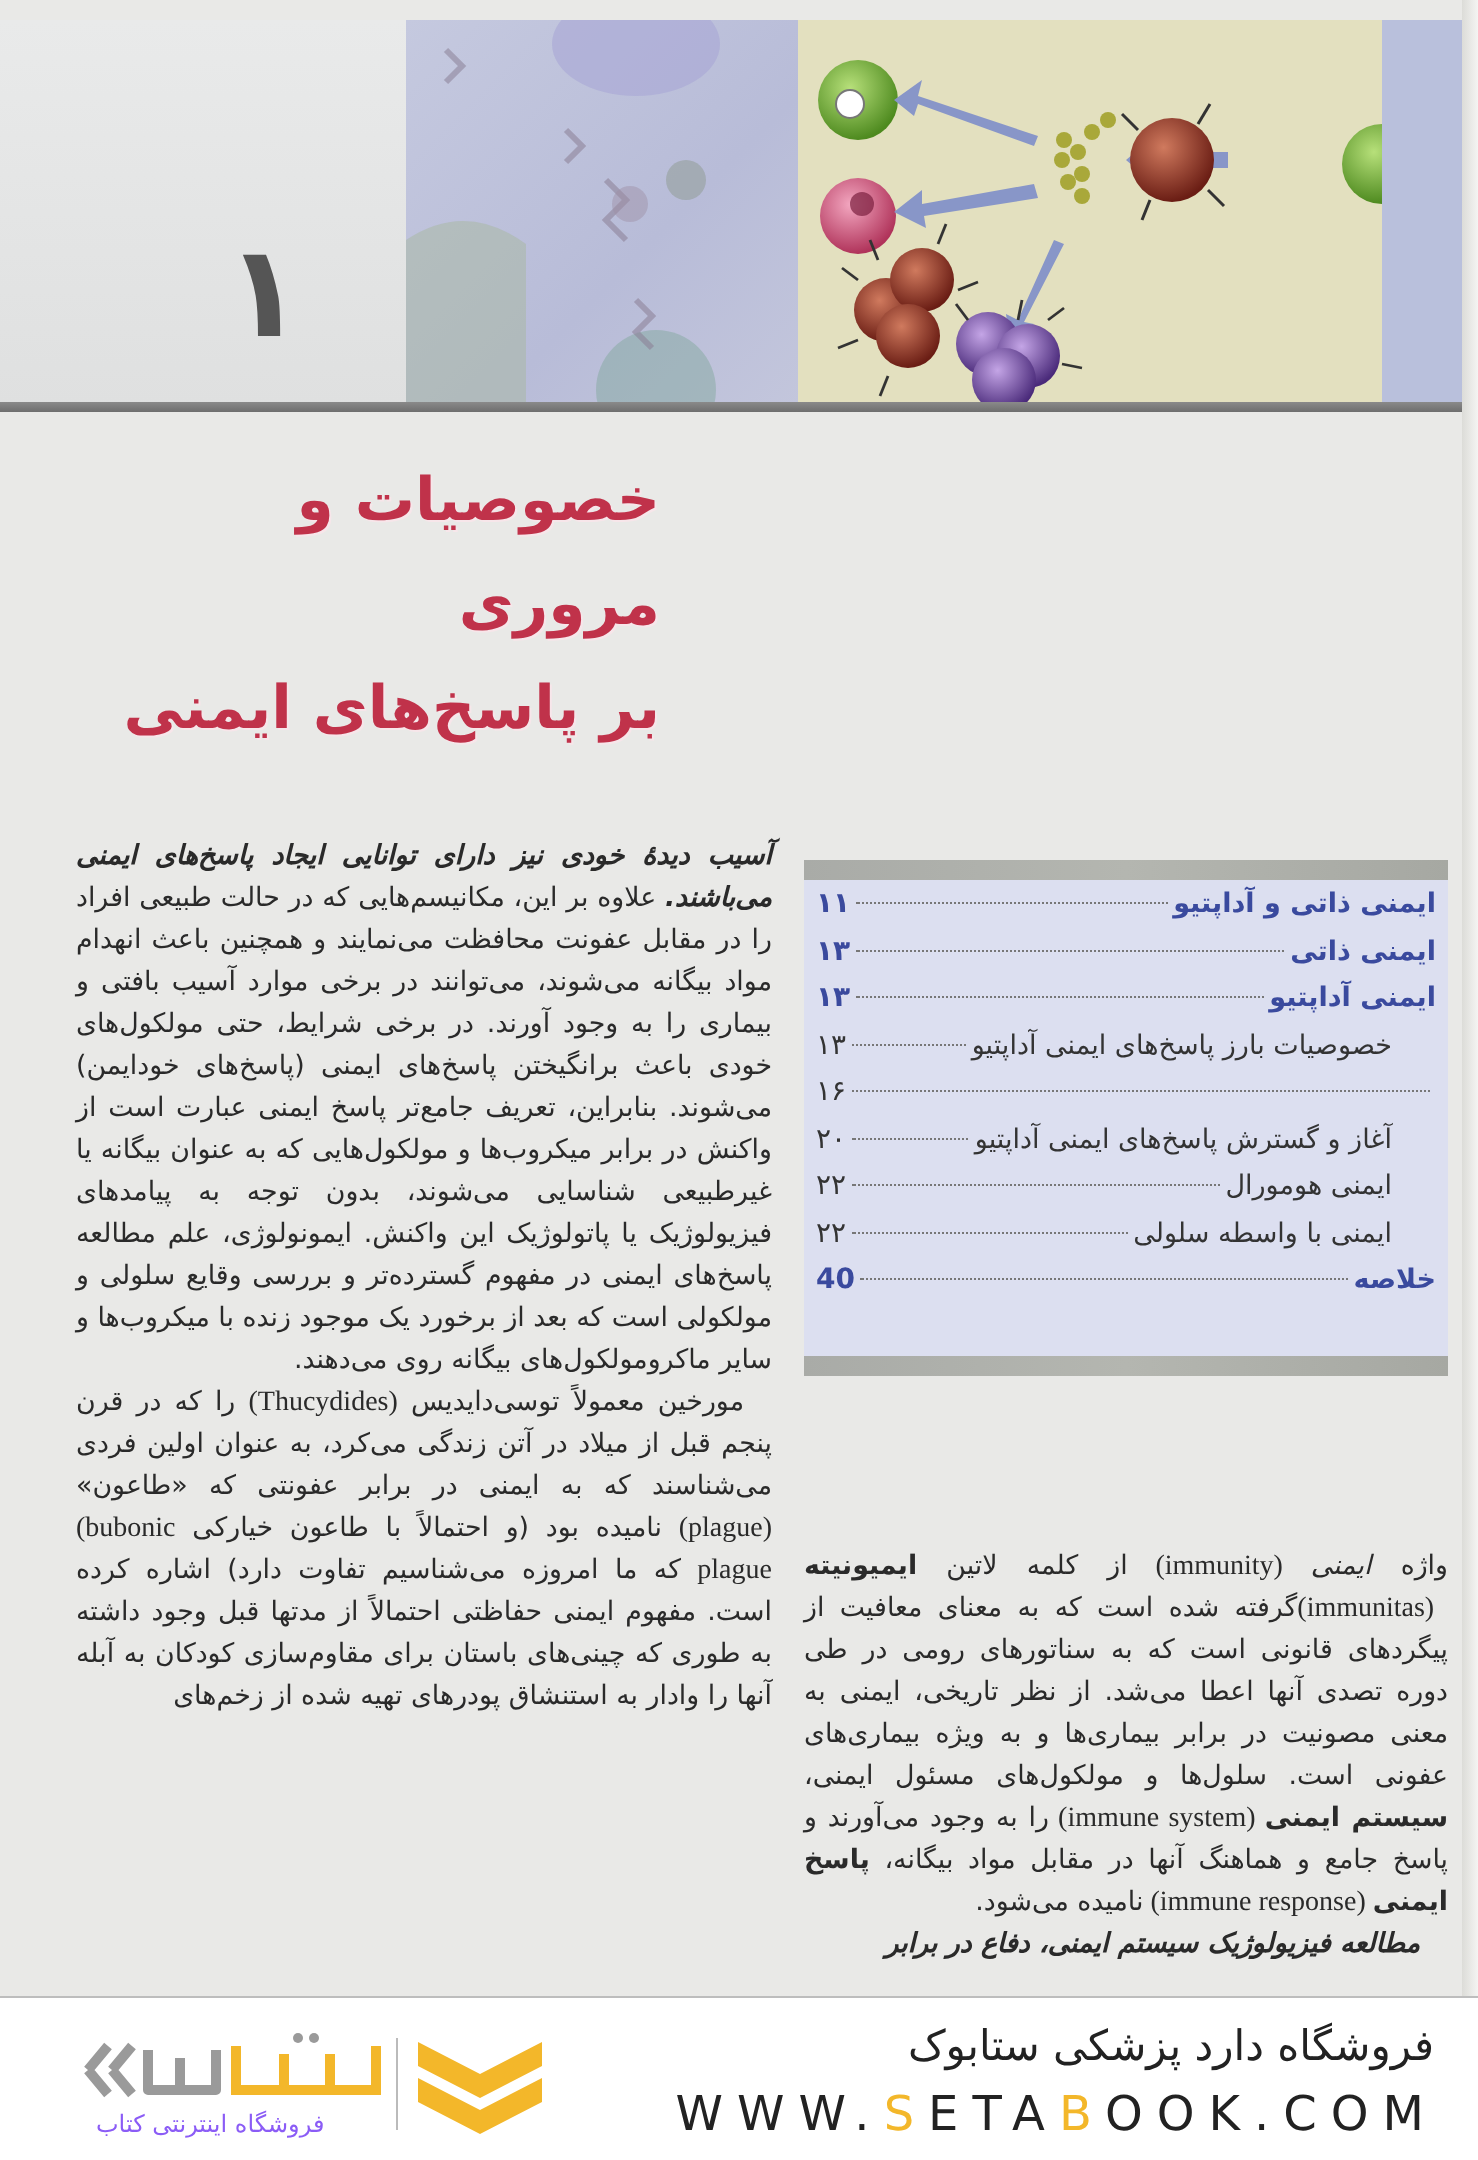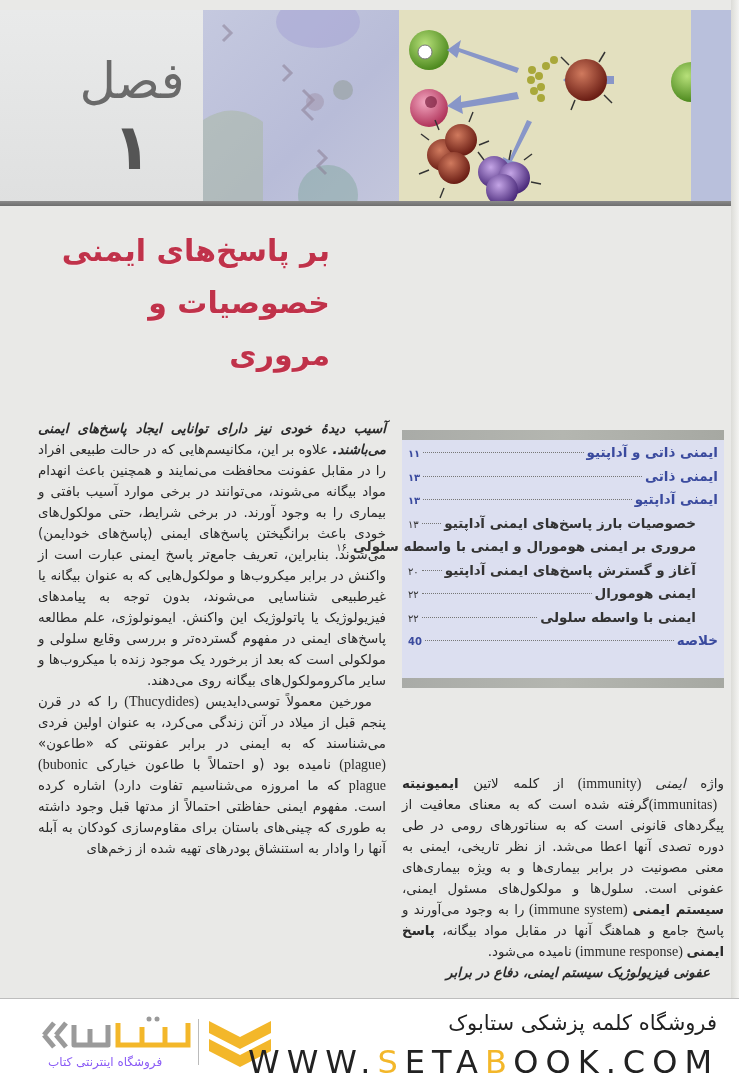--- a/index.html
+++ b/index.html
@@ -69,25 +69,25 @@
     }
     .toc-topbar { top: 0; }
     .toc-bottombar { bottom: 0; }
     .toc-list { position: absolute; left: 6px; top: 14px; width: 310px; }
     .toc-row {
       display: flex; direction: rtl; align-items: baseline; height: 23.5px;
       font-size: 13.5px; color: #333;
     }
     .toc-row .toc-label { white-space: nowrap; }
     .toc-row.main .toc-label { color: #3a4a9e; font-weight: bold; }
-    .toc-row.sub .toc-label { padding-right: 22px; font-weight: bold; }
+    .toc-row.sub .toc-label { padding-right: 22px; }
     .toc-row .toc-dots {
       flex: 1; border-bottom: 1px dotted #777; margin: 0 3px; transform: translateY(-4px);
     }
-    .toc-row .toc-page { white-space: nowrap; color: #333; font-size: 10px; }
+    .toc-row .toc-page { white-space: nowrap; color: #333; font-size: 14px; }
     .toc-row.main .toc-page { color: #3a4a9e; font-weight: bold; }
 
     
     .col {
       position: absolute; direction: rtl; text-align: justify;
       font-size: 13.4px; color: #2a2a2a; line-height: 21px;
     }
     .col-left { left: 38px; top: 418px; width: 348px; }
     .col-right { left: 402px; top: 733px; width: 322px; margin-top: 40px; }
     .col p { margin: 0; }
@@ -100,36 +100,35 @@
     .footer {
       position: absolute; left: 0; top: 998px; width: 739px; height: 82px;
       background: #ffffff; border-top: 1px solid #bdbdbd;
     }
     .footer-fa {
       position: absolute; right: 22px; top: 12px; direction: rtl;
       font-size: 21px; color: #222;
     }
     .footer-url {
       position: absolute; right: 20px; top: 44px;
-      font-family: "DejaVu Sans", sans-serif; font-size: 32px; letter-spacing: 7px; color: #222;
+      font-family: "DejaVu Sans", sans-serif; font-size: 24px; letter-spacing: 7px; color: #222;
     }
     .footer-url .hl { color: #f3b72a; }
     .logo-mark { position: absolute; left: 205px; top: 18px; width: 70px; height: 54px; }
     .logo-divider { position: absolute; left: 198px; top: 20px; width: 1px; height: 46px; background: #bbb; }
     .logo-word { position: absolute; left: 38px; top: 16px; width: 155px; height: 38px; }
     .logo-sub { position: absolute; left: 48px; top: 56px; direction: rtl; font-size: 12px; color: #8b5cf6; }
   </style>
 </head>
 <body>
 
 <div class="page">
 
   <div class="header-band"></div>
   <div class="header-left"></div>
-  <div class="chapter-word">فصل</div>
   <div class="chapter-num">۱</div>
 
   <div class="art-panel-1">
     <svg width="196" height="193" viewBox="0 0 196 193">
       <ellipse cx="115" cy="12" rx="42" ry="26" fill="#a9a6d6" opacity="0.6"></ellipse>
       <path d="M0 110 Q30 90 60 112 L60 193 L0 193 Z" fill="#a7b7a0" opacity="0.5"></path>
       <circle cx="125" cy="185" r="30" fill="#7fa69a" opacity="0.45"></circle>
       <g stroke="#8b7f95" stroke-width="3" opacity="0.55" fill="none">
         <path d="M100 80 l10 10 l-10 10 l10 10"></path>
         <path d="M80 55 l8 8 l-8 8"></path>
@@ -214,22 +213,22 @@
           <path d="M132 172 l10 2"></path>
         <path d="M85 150 l-6 -8"></path>
           <path d="M110 150 l2 -10"></path>
       </g>
     </svg>
   </div>
   <div class="art-panel-3"></div>
   <div class="header-rule"></div>
 
   <div class="title">
+    <div>خصوصیات و مروری</div>
     <div>بر پاسخ‌های ایمنی</div>
-    <div>خصوصیات و مروری</div>
   </div>
 
   <div class="toc">
     <div class="toc-topbar"></div>
     <div class="toc-list">
       <div class="toc-row main">
         <span class="toc-label">ایمنی ذاتی و آداپتیو</span>
         <span class="toc-dots"></span>
         <span class="toc-page">۱۱</span>
       </div>
@@ -242,21 +241,20 @@
         <span class="toc-label">ایمنی آداپتیو</span>
         <span class="toc-dots"></span>
         <span class="toc-page">۱۳</span>
       </div>
       <div class="toc-row sub">
         <span class="toc-label">خصوصیات بارز پاسخ‌های ایمنی آداپتیو</span>
         <span class="toc-dots"></span>
         <span class="toc-page">۱۳</span>
       </div>
       <div class="toc-row sub">
-        <span class="toc-label">مروری بر ایمنی هومورال و ایمنی با واسطه سلولی</span>
         <span class="toc-dots"></span>
         <span class="toc-page">۱۶</span>
       </div>
       <div class="toc-row sub">
         <span class="toc-label">آغاز و گسترش پاسخ‌های ایمنی آداپتیو</span>
         <span class="toc-dots"></span>
         <span class="toc-page">۲۰</span>
       </div>
       <div class="toc-row sub">
         <span class="toc-label">ایمنی هومورال</span>
@@ -284,21 +282,21 @@
     <p class="indent">
       <span>مورخین معمولاً توسی‌دایدیس </span><span class="ltr">(Thucydides)</span><span> را که در قرن پنجم قبل از میلاد در آتن زندگی می‌کرد، به عنوان اولین فردی می‌شناسند که به ایمنی در برابر عفونتی که «طاعون» </span><span class="ltr">(plague)</span><span> نامیده بود (و احتمالاً با طاعون خیارکی </span><span class="ltr">(bubonic plague</span><span> که ما امروزه می‌شناسیم تفاوت دارد) اشاره کرده است. مفهوم ایمنی حفاظتی احتمالاً از مدتها قبل وجود داشته به طوری که چینی‌های باستان برای مقاوم‌سازی کودکان به آبله آنها را وادار به استنشاق پودرهای تهیه شده از زخم‌های</span>
     </p>
   </div>
 
   <div class="col col-right">
     <p>
       <span>واژه </span><span style="font-style:italic">ایمنی</span><span class="ltr"> (immunity) </span><span>از کلمه لاتین </span><span class="bold">ایمیونیته</span><span class="ltr"> (immunitas) </span><span>گرفته شده است که به معنای معافیت از پیگردهای قانونی است که به سناتورهای رومی در طی دوره تصدی آنها اعطا می‌شد. از نظر تاریخی، ایمنی به معنی مصونیت در برابر بیماری‌ها و به ویژه بیماری‌های عفونی است. سلول‌ها و مولکول‌های مسئول ایمنی، </span><span class="bold">سیستم ایمنی</span><span class="ltr"> (immune system) </span><span>را به وجود می‌آورند و پاسخ جامع و هماهنگ آنها در مقابل مواد بیگانه، </span><span class="bold">پاسخ ایمنی</span><span class="ltr"> (immune response) </span><span>نامیده می‌شود.</span>
     </p>
     <p class="indent">
-      <span class="em-bold">عفونی فیزیولوژیک سیستم ایمنی، دفاع در برابر</span>
+      <span class="em-bold">مطالعه فیزیولوژیک سیستم ایمنی، دفاع در برابر</span>
     </p>
   </div>
 
   <div class="page-edge"></div>
 </div>
 
 <div class="footer">
   <svg class="logo-word" viewBox="0 0 155 38">
     <g fill="none" stroke="#9a9a9a" stroke-width="5" stroke-linejoin="round">
       <path d="M6 20 l10 -12 M6 20 l10 12"></path>
@@ -313,15 +311,15 @@
     </g>
     <circle cx="111" cy="4" r="2.5" fill="#9a9a9a"></circle>
     <circle cx="119" cy="4" r="2.5" fill="#9a9a9a"></circle>
   </svg>
   <div class="logo-sub">فروشگاه اینترنتی کتاب</div>
   <div class="logo-divider"></div>
   <svg class="logo-mark" viewBox="0 0 70 54">
     <polygon points="4,4 35,20 66,4 66,16 35,32 4,16" fill="#f3b72a"></polygon>
     <polygon points="4,22 35,38 66,22 66,34 35,50 4,34" fill="#f3b72a"></polygon>
   </svg>
-  <div class="footer-fa">فروشگاه کلمه پزشکی ستابوک</div>
+  <div class="footer-fa">فروشگاه دارد پزشکی ستابوک</div>
   <div class="footer-url"><span>WWW.</span><span class="hl">S</span><span>ETA</span><span class="hl">B</span><span>OOK.COM</span></div>
 </div>
 
 </body></html>

